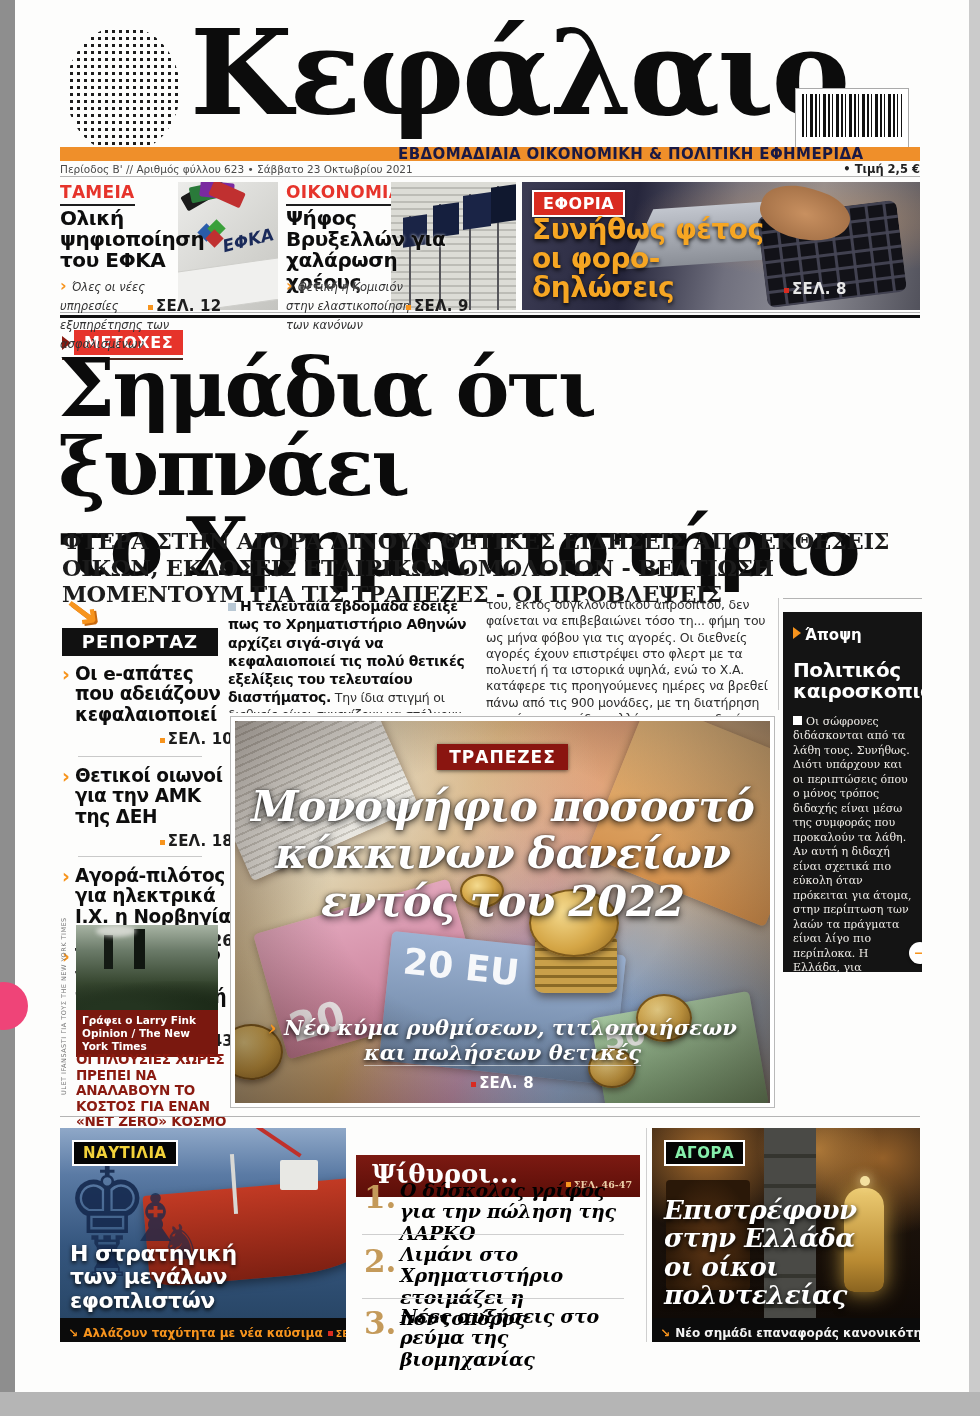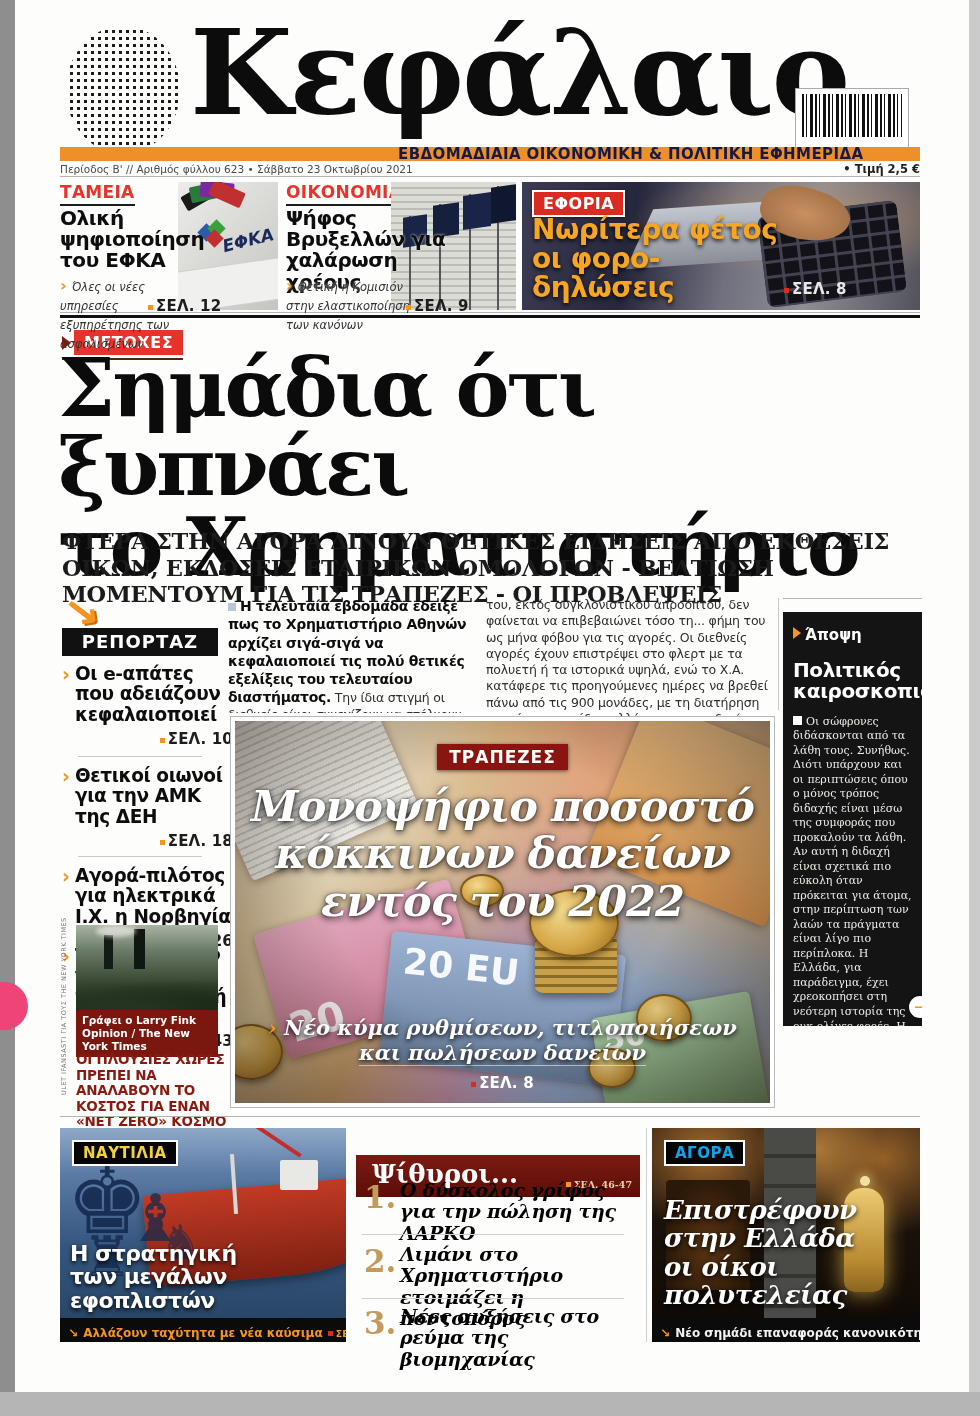--- a/index.html
+++ b/index.html
@@ -92,34 +92,34 @@
         border-radius:10px/6px;box-shadow:0 4px 8px rgba(30,15,5,.5);}
   .vignette{position:absolute;inset:0;background:radial-gradient(ellipse at 50% 45%,rgba(0,0,0,0) 45%,rgba(25,12,6,.5) 100%);}
   .banks-kicker{background:#8a1510;color:#fff;font-size:17px;font-weight:900;letter-spacing:1px;
                 padding:3px 12px;box-shadow:0 1px 4px rgba(0,0,0,.6);}
   .banks-headline{font-size:43px;font-weight:900;font-style:italic;color:#fff;line-height:1.1;letter-spacing:-1px;
                   text-shadow:0 2px 7px rgba(0,0,0,.85),0 0 2px rgba(0,0,0,.6);text-align:center;}
   .banks-sub{font-size:21px;font-weight:bold;font-style:italic;color:#fff;line-height:1.2;
              text-shadow:0 2px 5px rgba(0,0,0,.9);text-align:center;}
 
   
-  .op-box{left:783px;top:612px;width:139px;height:414px;background:#141414;box-sizing:border-box;
+  .op-box{left:783px;top:612px;width:139px;height:360px;background:#141414;box-sizing:border-box;
           padding:12px 10px;overflow:hidden;}
   .tri-orange{display:inline-block;width:0;height:0;border-top:6px solid transparent;border-bottom:6px solid transparent;
               border-left:8px solid #f7941d;margin-right:4px;}
   .op-kicker{color:#fff;font-size:15px;font-weight:900;vertical-align:middle;}
   .op-title{color:#fff;font-size:20px;font-weight:900;line-height:1.08;letter-spacing:-.4px;margin-top:16px;}
   .op-body{color:#f0ede8;font-size:11px;line-height:1.32;margin-top:12px;text-align:left;}
   .circle-arrow{position:absolute;right:-9px;bottom:8px;width:22px;height:22px;border-radius:50%;background:#fff;
                 color:#f7941d;font-weight:900;font-size:14px;text-align:center;line-height:22px;
                 box-shadow:0 1px 3px rgba(0,0,0,.6);}
 
   
   .photo-box{overflow:hidden;box-sizing:border-box;}
-  .box-label{position:absolute;left:12px;top:12px;background:#050505;color:#0ea5e9;font-size:15px;font-weight:900;
+  .box-label{position:absolute;left:12px;top:12px;background:#050505;color:#86efac;font-size:15px;font-weight:900;
              letter-spacing:.5px;padding:2px 9px;border:2px solid #fff;}
   .strip{position:absolute;left:0;bottom:0;width:100%;height:24px;background:#0b0b0b;box-sizing:border-box;
          padding:4px 8px;white-space:nowrap;}
   .strip-arrow{color:#f7941d;font-weight:900;font-size:12px;}
   .strip-text-orange{color:#f7941d;font-size:12px;font-weight:bold;}
   .strip-text-white{color:#f2f2f2;font-size:12px;font-weight:bold;}
   .strip-page{color:#f7941d;font-size:9.5px;font-weight:900;}
 
   .naut-title{position:absolute;left:10px;bottom:30px;color:#fff;font-size:22px;font-weight:900;line-height:1.06;
               letter-spacing:-.5px;text-shadow:0 2px 4px rgba(0,0,0,.9);}
@@ -204,21 +204,21 @@
   </div>
 
   <div class="abs photo-box" style="left:522px;top:182px;width:398px;height:128px;background:
        radial-gradient(ellipse at 75% 30%,rgba(200,150,100,.55) 0%,rgba(200,150,100,0) 45%),
        linear-gradient(100deg,#3c3c54 0%,#26263c 28%,#70707e 52%,#8e8e96 72%,#52525c 100%);">
     <div class="abs" style="left:120px;top:22px;width:150px;height:60px;background:linear-gradient(#c2c6ce,#8a8e96);transform:skewX(-28deg) rotate(-4deg);"></div>
     <div class="abs" style="right:18px;bottom:10px;width:140px;height:92px;background:#121218;border-radius:8px;transform:rotate(-7deg);
          background-image:linear-gradient(rgba(70,70,86,.9) 3px,rgba(0,0,0,0) 3px),linear-gradient(90deg,rgba(70,70,86,.9) 3px,rgba(0,0,0,0) 3px);background-size:18px 15px;"></div>
     <div class="abs" style="right:70px;top:6px;width:90px;height:52px;background:radial-gradient(#c89060,#9a6840);border-radius:50% 40% 60% 40%;transform:rotate(18deg);"></div>
     <div class="abs eforia-label" style="left:10px;top:8px;">ΕΦΟΡΙΑ</div>
-    <div class="abs eforia-title" style="left:10px;bottom:8px;width:250px;">Νωρίτερα φέτος οι φορο-δηλώσεις</div>
+    <div class="abs eforia-title" style="left:10px;bottom:8px;width:250px;">Συνήθως φέτος οι φορο-δηλώσεις</div>
     <div class="abs" style="left:262px;bottom:12px;">
       <span class="sq-red"></span><span class="pageref" style="color:#e8e8e8;">ΣΕΛ. 8</span>
     </div>
   </div>
 
   <div class="abs rule-thin" style="left:60px;top:312px;width:860px;"></div>
   <div class="abs rule-black" style="left:60px;top:315px;width:860px;"></div>
 
   <div class="abs lead-kicker-wrap">
     <span class="tri-darkred"></span><span class="lead-kicker">ΜΕΤΟΧΕΣ</span>
@@ -310,21 +310,21 @@
       <div class="abs" style="left:0;top:26px;width:100%;text-align:center;">
         <span class="banks-kicker">ΤΡΑΠΕΖΕΣ</span>
       </div>
       <div class="abs banks-headline serif" style="left:0;top:62px;width:100%;">
         <div>Μονοψήφιο ποσοστό</div>
         <div>κόκκινων δανείων</div>
         <div>εντός του 2022</div>
       </div>
       <div class="abs banks-sub serif" style="left:0;top:294px;width:100%;">
         <div><span class="chev">›</span> <span>Νέο κύμα ρυθμίσεων, τιτλοποιήσεων</span></div>
-        <div style="border-bottom:1px solid rgba(255,255,255,.55);display:inline-block;">και πωλήσεων δανείων</div>
+        <div style="border-bottom:1px solid rgba(255,255,255,.55);display:inline-block;">και πωλήσεων θετικές</div>
       </div>
       <div class="abs" style="left:0;top:352px;width:100%;text-align:center;">
         <span class="sq-red"></span><span class="pageref" style="color:#fff;">ΣΕΛ. 8</span>
       </div>
     </div>
   </div>
 
   <div class="abs rule-thin" style="left:783px;top:598px;width:139px;"></div>
   <div class="abs op-box serif">
     <div>

